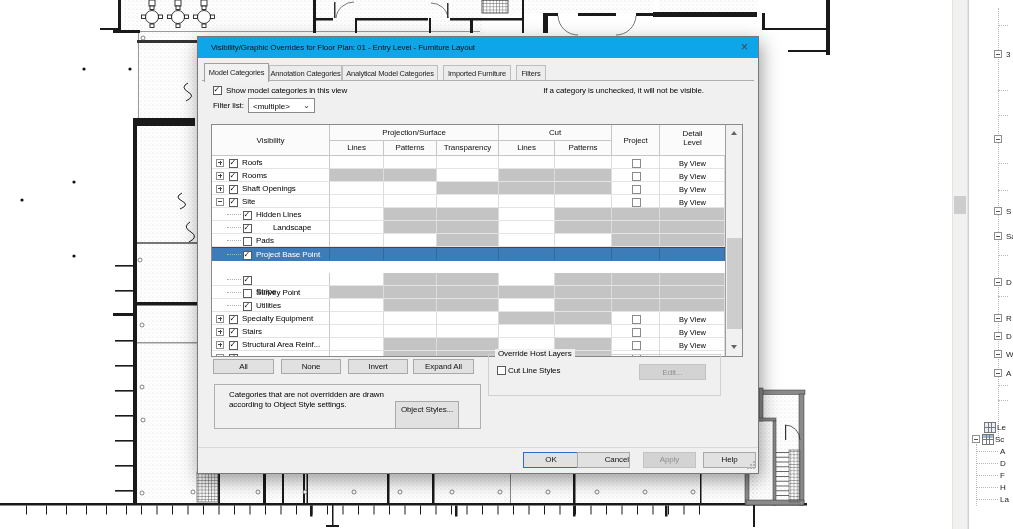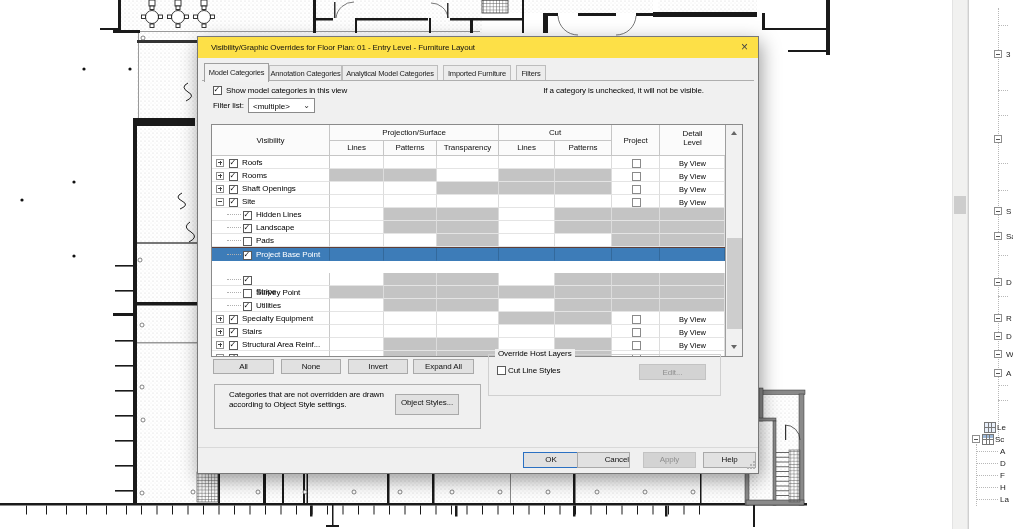--- a/index.html
+++ b/index.html
@@ -16,21 +16,21 @@
   .dotv{position:absolute;width:1px;border-left:1px dotted #b8b8b8;}
   .doth{position:absolute;height:1px;border-top:1px dotted #b8b8b8;}
   .ticon{position:absolute;width:10px;height:9px;border:1px solid #777;background:#e8effa;}
   .ticon.sched{background:linear-gradient(#9db8d8 0 3px,#fff 3px);}
   .ticon .l1{position:absolute;left:3px;top:0;width:1px;height:100%;background:#777;}
   .ticon .l2{position:absolute;left:6px;top:0;width:1px;height:100%;background:#777;}
   .ticon .l3{position:absolute;left:0px;top:4px;width:100%;height:1px;background:#777;}
   
   #dialog{left:197px;top:36px;width:560px;height:436px;background:#f0f0f0;border:1px solid #787878;
      box-shadow:2px 6px 18px rgba(0,0,0,.4);font-size:8px;color:#000;}
-  #titlebar{left:0;top:0;width:100%;height:21px;background:#fde047;}
+  #titlebar{left:0;top:0;width:100%;height:21px;background:#0ea5e9;}
   #title{left:13px;top:6px;font-size:8px;letter-spacing:-0.1px;color:#111;white-space:nowrap;}
   #closeX{left:538px;top:2px;width:17px;height:17px;text-align:center;line-height:16px;font-size:12px;color:#444;}
   .tab{position:absolute;top:28px;height:16px;background:#ececec;border:1px solid #bdbdbd;border-bottom:none;
      text-align:center;font-size:7.5px;letter-spacing:-0.2px;line-height:15px;box-sizing:border-box;color:#222;
      white-space:nowrap;overflow:hidden;}
   .tab.active{top:26px;height:19px;background:#f1f1f1;border:1px solid #9f9f9f;border-bottom:none;z-index:3;line-height:17px;font-size:7.5px;}
   #tabline{left:4px;top:43px;width:552px;height:1px;background:#aeaeae;z-index:1;}
   .cb{position:absolute;width:7px;height:7px;border:1px solid #5a5a5a;background:#fff;}
   .cb .ck{position:absolute;left:-0.5px;top:-2.5px;font-size:8px;font-weight:bold;color:#111;}
   .lbl{position:absolute;font-size:8px;letter-spacing:-0.1px;white-space:nowrap;color:#000;}
@@ -520,21 +520,21 @@
             <div class="t-cell gray" style="left: 343px; width: 57px;"></div>
             <div class="t-cell gray" style="left: 400px; width: 48px;"></div>
             <div class="t-cell gray" style="left: 448px; width: 65px;"></div>
           </div>
           <div class="t-row" style="top: 65px;">
             <div class="t-vis">
               <span class="conn"></span>
               <span class="cb" style="left: 31px; top: 3px;">
                 <span class="ck">✓</span>
               </span>
-              <span class="rlbl" style="left: 44px;">Landscape</span>
+              <span class="rlbl" style="left: 61px;">Landscape</span>
             </div>
             <div class="t-cell" style="left: 118px; width: 54px;"></div>
             <div class="t-cell gray" style="left: 172px; width: 53px;"></div>
             <div class="t-cell gray" style="left: 225px; width: 62px;"></div>
             <div class="t-cell" style="left: 287px; width: 56px;"></div>
             <div class="t-cell gray" style="left: 343px; width: 57px;"></div>
             <div class="t-cell gray" style="left: 400px; width: 48px;"></div>
             <div class="t-cell gray" style="left: 448px; width: 65px;"></div>
           </div>
           <div class="t-row" style="top: 78px;">
@@ -716,21 +716,21 @@
 
     <div id="groupbox" class="abs"></div>
     <span id="grouplbl" class="abs lbl">Override Host Layers</span>
     <span class="cb abs" style="left:299px;top:329px;"></span>
     <span class="lbl" style="left:310px;top:329px;">Cut Line Styles</span>
     <div class="btn dis abs" style="left:441px;top:327px;width:67px;height:16px;line-height:15px;">Edit...</div>
 
     <div id="notebox" class="abs">
       <div class="lbl" style="left:14px;top:5px;">Categories that are not overridden are drawn</div>
       <div class="lbl" style="left:14px;top:15px;">according to Object Style settings.</div>
-      <div class="btn" style="left:180px;top:9px;width:64px;height:21px;line-height:15px;text-align:center;">Object Styles...</div>
+      <div class="btn" style="left:180px;top:16px;width:64px;height:28px;line-height:15px;text-align:center;">Object Styles...</div>
     </div>
 
     <div id="sep" class="abs"></div>
     <div class="btn def abs" style="left:325px;top:415px;width:56px;height:16px;">OK</div>
     <div class="btn abs" style="left:379px;top:415px;width:53px;height:16px;text-align:right;">Cancel</div>
     <div class="btn dis abs" style="left:445px;top:415px;width:53px;height:16px;">Apply</div>
     <div class="btn abs" style="left:505px;top:415px;width:53px;height:16px;">Help</div>
     <div id="grip" class="abs">
         <i style="left: 6px; top: 0px;"></i>
         <i style="left: 6px; top: 3px;"></i>

